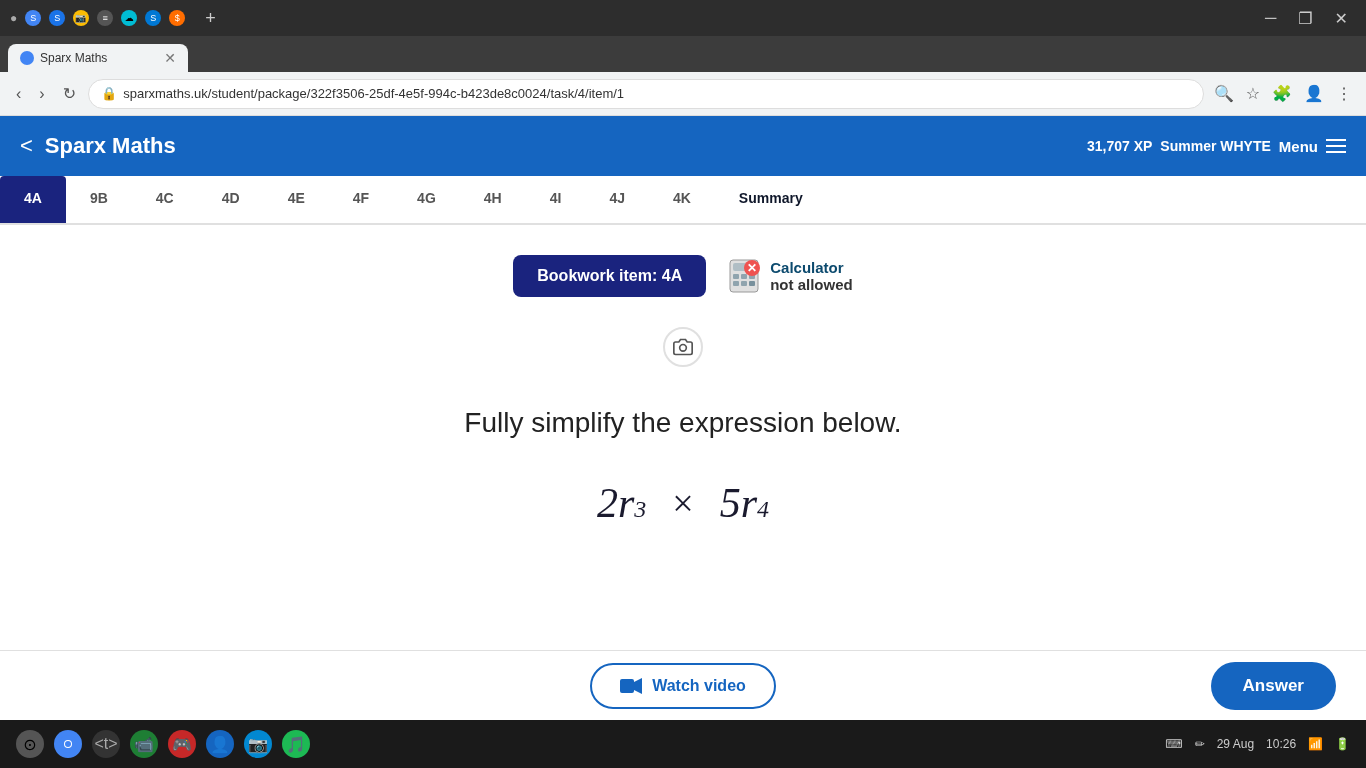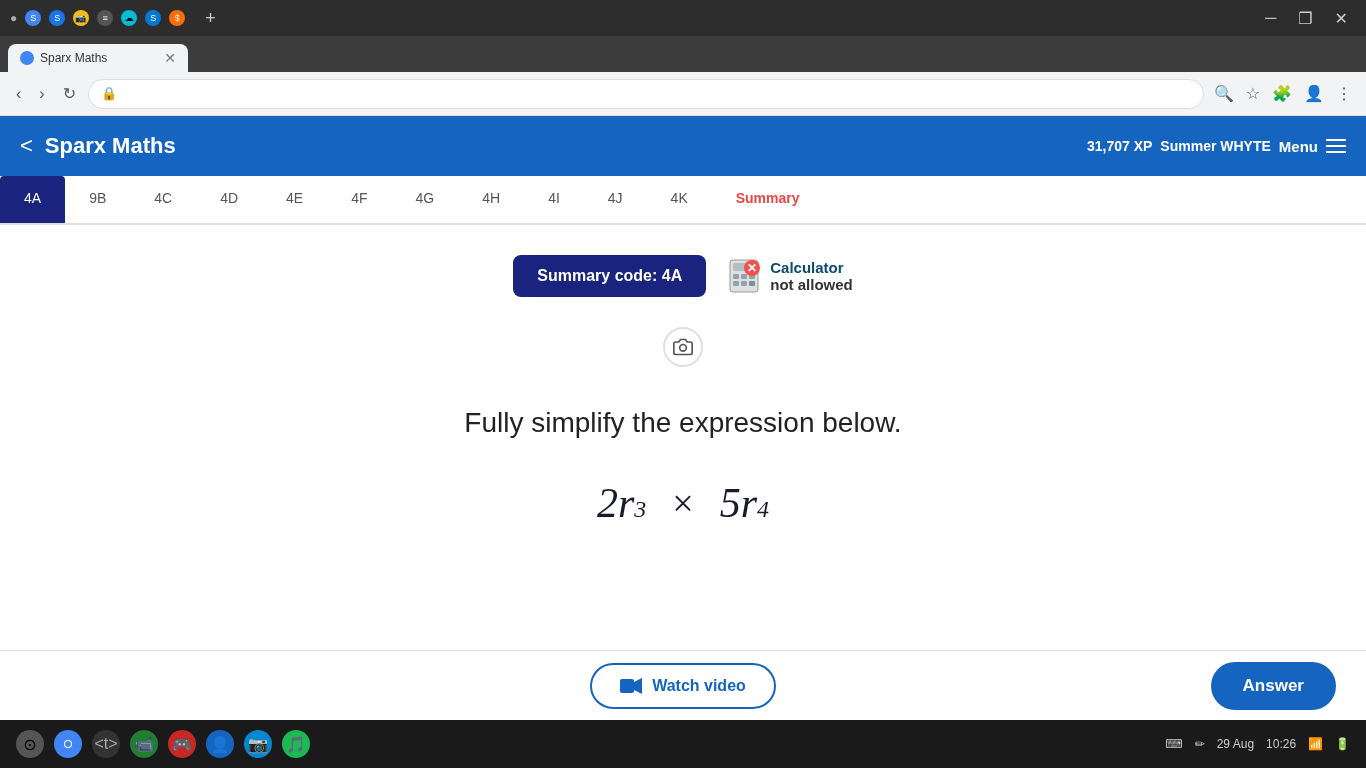--- a/index.html
+++ b/index.html
@@ -86,34 +86,34 @@
     
     .task-nav {
       background: white;
       border-bottom: 2px solid #e0e0e0;
       display: flex;
       align-items: center;
     }
     .task-tab {
       padding: 14px 24px;
       font-size: 14px;
-      font-weight: 400;
+      font-weight: 700;
       color: #555;
       cursor: pointer;
       border: none;
       background: none;
       border-bottom: 3px solid transparent;
     }
     .task-tab.active {
       background: #1a237e;
       color: white;
       border-radius: 4px 4px 0 0;
     }
     .task-tab.summary {
-      color: #ef4444;
+      color: #0f172a;
       font-weight: 700;
     }
 
     
     .main-content {
       background: white;
       padding: 30px 20px 20px;
       display: flex;
       flex-direction: column;
       align-items: center;
@@ -274,20 +274,21 @@
     <span style="margin-left:auto;color:#777;font-size:14px;">✕</span>
   </div>
 </div>
 
 <div class="browser-toolbar">
   <button class="nav-btn">‹</button>
   <button class="nav-btn">›</button>
   <button class="nav-btn">↻</button>
   <div class="address-bar">
     <span style="color:#555;font-size:13px;">🔒</span>
+    <span style="font-size:13px;">sparxmaths.uk/student/package/322f3506-25df-4e5f-994c-b423de8c0024/task/4/item/1</span>
   </div>
   <div class="toolbar-icons">
     <button class="toolbar-icon">🔍</button>
     <button class="toolbar-icon">☆</button>
     <button class="toolbar-icon">🧩</button>
     <button class="toolbar-icon">👤</button>
     <button class="toolbar-icon">⋮</button>
   </div>
 </div>
 
@@ -318,21 +319,21 @@
   <button class="task-tab">4G</button>
   <button class="task-tab">4H</button>
   <button class="task-tab">4I</button>
   <button class="task-tab">4J</button>
   <button class="task-tab">4K</button>
   <button class="task-tab summary">Summary</button>
 </div>
 
 <div class="main-content">
   <div class="top-bar">
-    <div class="bookwork-badge">Summary code: 4A</div>
+    <div class="bookwork-badge">Bookwork item: 4A</div>
     <div class="calculator-badge">
       <div class="calc-icon">
         <svg viewBox="0 0 36 36">
 
           <rect x="4" y="2" width="28" height="32" rx="3" ry="3" fill="#e0e0e0" stroke="#999" stroke-width="1"></rect>
           <rect x="7" y="5" width="22" height="8" rx="2" fill="#b0bec5"></rect>
           <rect x="7" y="16" width="6" height="5" rx="1" fill="#90a4ae"></rect>
           <rect x="15" y="16" width="6" height="5" rx="1" fill="#90a4ae"></rect>
           <rect x="23" y="16" width="6" height="5" rx="1" fill="#90a4ae"></rect>
           <rect x="7" y="23" width="6" height="5" rx="1" fill="#90a4ae"></rect>

